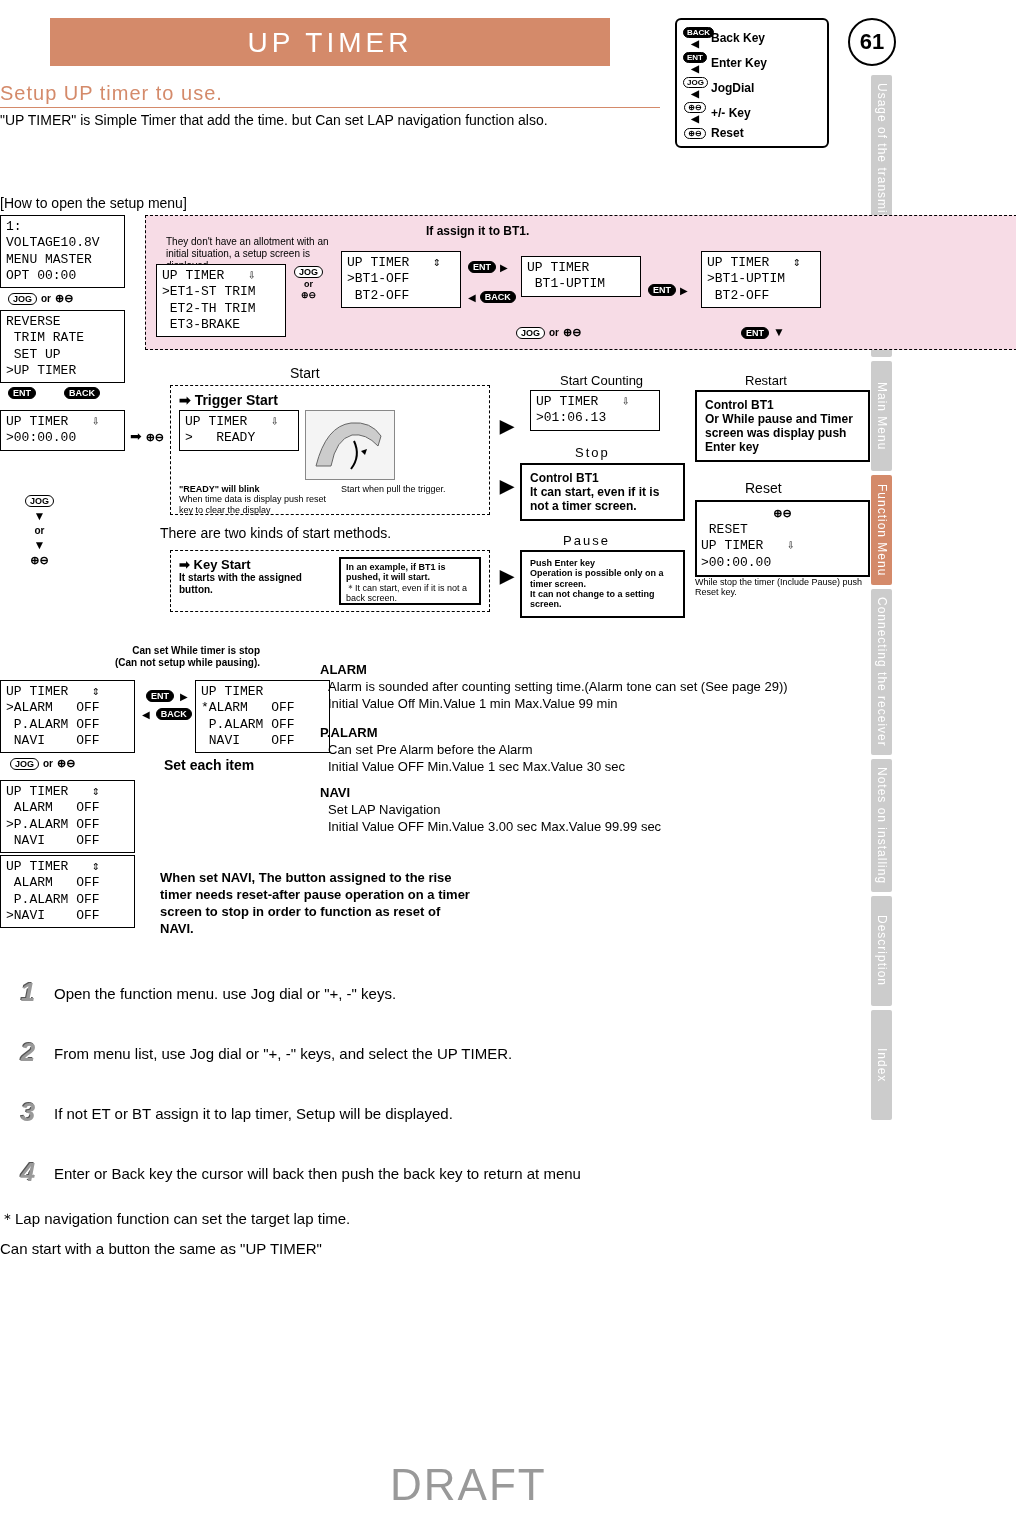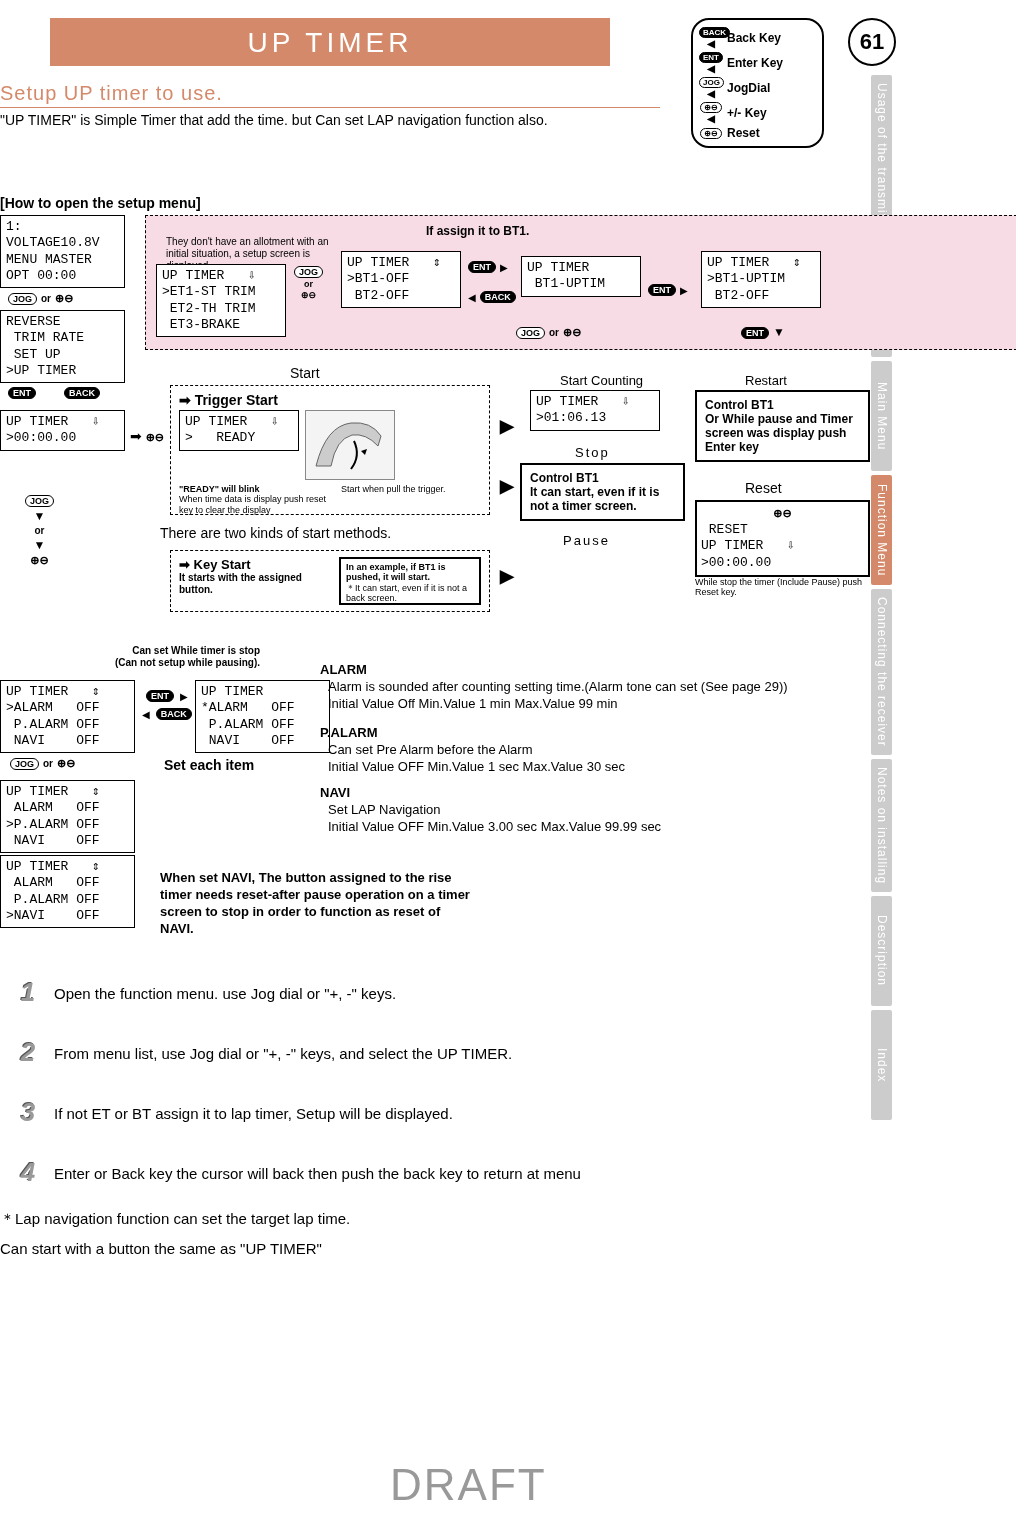--- a/index.html
+++ b/index.html
@@ -65,27 +65,26 @@
     justify-content: center;
     font-family: "Trebuchet MS", sans-serif;
     letter-spacing: 1px;
     line-height: 1.1;
   }
   .side-tab.active { background: #d48a6a; }
   
   .key-legend {
     position: absolute;
     left: 675px; top: 18px;
-    width: 133px;
+    width: 154px;
     border: 2px solid #000;
-    border-radius: 18px;
+    border-radius: 6px;
     padding: 4px 6px;
     font-size: 12px;
     background: #fff;
-    margin-left: 16px;
   }
   .key-legend-row { display:flex; align-items:center; gap:4px; margin:2px 0; font-weight:bold; }
   .legend-icon { display:inline-block; width:24px; text-align:center; font-size:10px; }
   .pill { display:inline-block; border:1.5px solid #000; border-radius:8px; padding:0 3px; font-size:8px; font-weight:bold; background:#000; color:#fff; }
   .pill-white { background:#fff; color:#000; }
   
   .setup-line {
     position: absolute;
     left: 0; top: 82px;
     color: #d48a6a;
@@ -98,21 +97,21 @@
   }
   .intro {
     position: absolute;
     left: 0; top: 112px;
     font-size: 14px;
   }
   .howto {
     position: absolute;
     left: 0; top: 195px;
     font-size: 14px;
-    font-weight: bold;
+    font-weight: normal;
     text-align: right;
   }
   
   .lcd {
     font-family: "Courier New", monospace;
     font-size: 13px;
     border: 1px solid #000;
     padding: 3px 5px;
     background: #fff;
     line-height: 1.25;
@@ -387,20 +386,23 @@
     </div>
     <div class="solid-box tiny" style="flex:1;padding:3px 5px;">
       <div class="bold">In an example, if BT1 is pushed, it will start.</div>
       <div>＊It can start, even if it is not a back screen.</div>
     </div>
   </div>
 
   <div class="abs arrow arrow-r" style="left:500px;top:350px;"></div>
 
   <div class="section-label abs" style="left:563px;top:318px;font-size:13px;letter-spacing:2px;">Pause</div>
+  <div class="solid-box abs tiny" style="left:520px;top:335px;width:165px;white-space:pre-line;font-weight:bold;">Push Enter key
+Operation is possible only on a timer screen.
+It can not change to a setting screen.</div>
 
 </div>
 
 <div class="abs small bold" style="left:0;top:645px;white-space:pre-line;text-align:right;width:260px;">Can set While timer is stop
 (Can not setup while pausing).</div>
 
 <div class="lcd abs" style="left:0;top:680px;width:135px;">UP TIMER   ⇕
 &gt;ALARM   OFF
  P.ALARM OFF
  NAVI    OFF</div>

